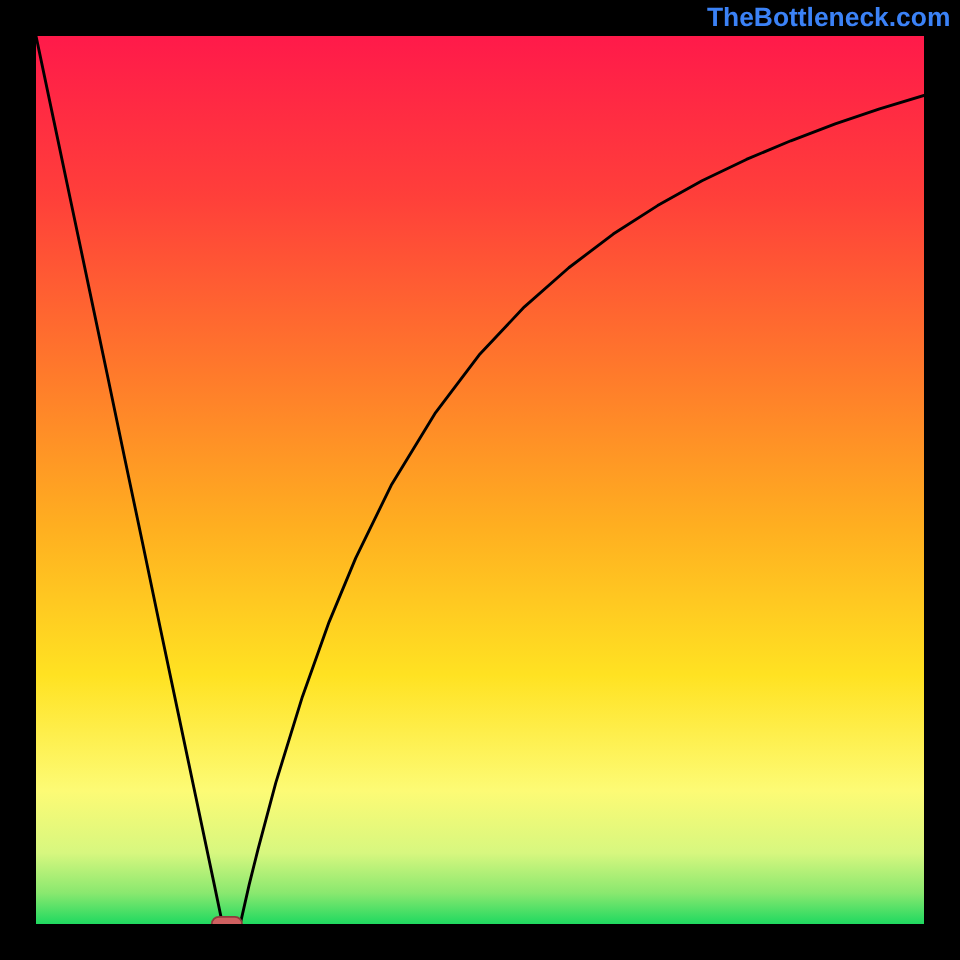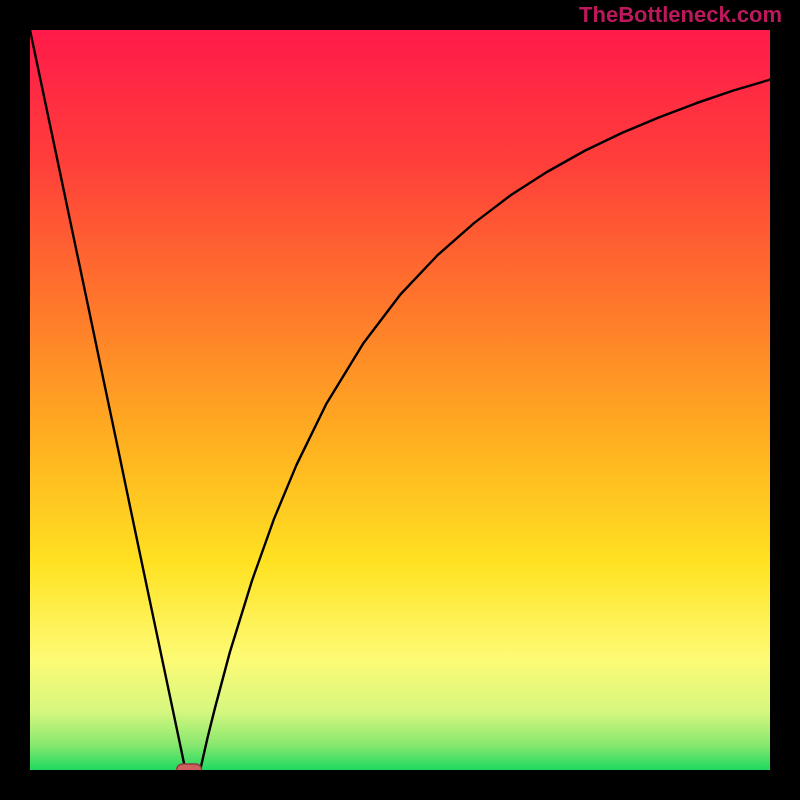--- a/index.html
+++ b/index.html
@@ -11,24 +11,24 @@
     font-family: Arial, Helvetica, sans-serif;
   }
   .container {
     position: relative;
     width: 800px;
     height: 800px;
   }
   .watermark {
     position: absolute;
     top: 2px;
-    right: 18px;
+    right: 8px;
     font-size: 22px;
     font-weight: bold;
-    color: #be185d;
+    color: #3b82f6;
     letter-spacing: 0px;
     z-index: 10;
   }
   .frame {
     position: absolute;
     left: 0;
     top: 0;
     width: 800px;
     height: 800px;
     box-sizing: border-box;

